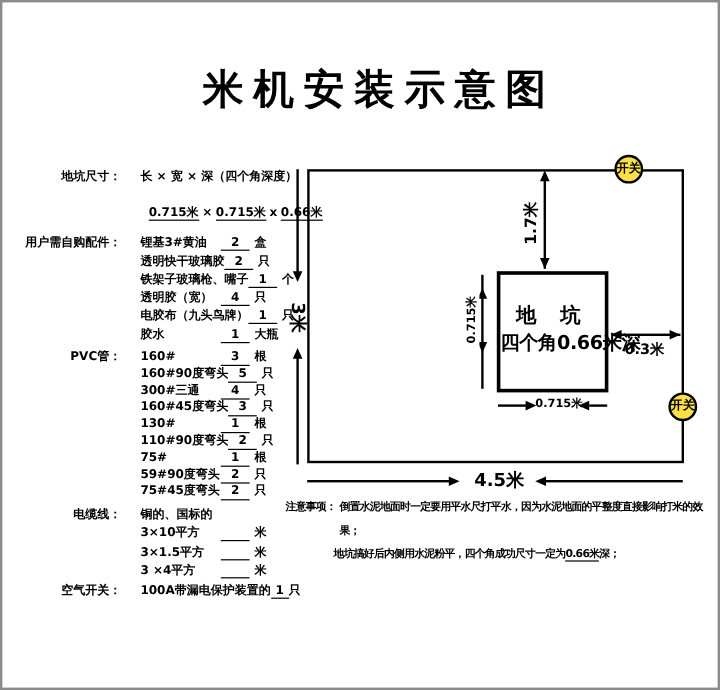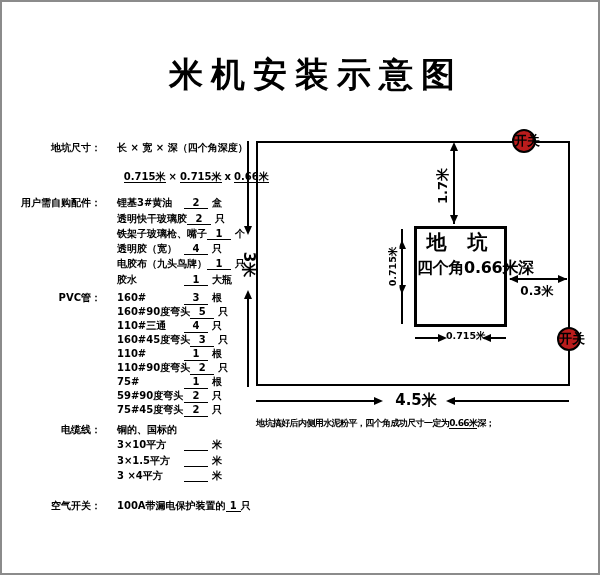--- a/index.html
+++ b/index.html
@@ -27,47 +27,47 @@
   .dims-row .u{border-bottom:1.4px solid #000;}
   .dims-row .sep{padding:0 3px;}
   .sec-parts{}
   .sec-pvc{margin-top:4px;}
   .sec-cable{margin-top:5px;}
   .air-row{display:flex;margin-top:2px;line-height:15px;align-items:baseline;white-space:nowrap;}
   .air-row .qty{flex:0 0 15px;}
   
   .abs{position:absolute;}
   #room{left:254px;top:139px;width:314px;height:245px;border:2px solid #000;box-sizing:border-box;}
-  .switch{width:24px;height:24px;border-radius:50%;border:2px solid #000;background:#b91c1c;
-    box-sizing:border-box;text-align:center;font-size:13px;line-height:20px;z-index:3;white-space:nowrap;}
+  .switch{width:24px;height:24px;border-radius:50%;border:2px solid #000;background:#fde047;
+    box-sizing:border-box;text-align:center;font-size:10px;line-height:20px;z-index:3;white-space:nowrap;}
   #switch-top{left:510px;top:127px;}
   #switch-right{left:555px;top:325px;}
   #pit{left:412px;top:224px;width:93px;height:101px;border:3px solid #000;box-sizing:border-box;
     text-align:center;z-index:2;background:#fff;}
-  .pit-title{font-size:20px;letter-spacing:7px;white-space:pre;}
+  .pit-title{margin-top:22px;font-size:17px;letter-spacing:7px;white-space:pre;}
   .pit-sub{margin-top:2px;font-size:16px;letter-spacing:-0.3px;white-space:nowrap;}
   .vline{position:absolute;width:2px;background:#000;}
   .hline{position:absolute;height:2px;background:#000;}
   .au{position:absolute;width:0;height:0;border-left:4px solid transparent;border-right:4px solid transparent;border-bottom:9px solid #000;}
   .ad{position:absolute;width:0;height:0;border-left:4px solid transparent;border-right:4px solid transparent;border-top:9px solid #000;}
   .al{position:absolute;width:0;height:0;border-top:4px solid transparent;border-bottom:4px solid transparent;border-right:9px solid #000;}
   .ar{position:absolute;width:0;height:0;border-top:4px solid transparent;border-bottom:4px solid transparent;border-left:9px solid #000;}
   .vtext{position:absolute;text-align:center;font-weight:bold;white-space:nowrap;}
   #dim17-text{left:419px;top:175px;width:44px;font-size:13px;transform:rotate(-90deg);}
   #dim715L-text{left:368px;top:258px;width:46px;font-size:9.5px;transform:rotate(-90deg);background:#fff;}
   #dim3-text{left:229px;top:253px;width:34px;font-size:15px;transform:rotate(90deg);}
   #dim715B-text{left:444px;top:328px;width:36px;text-align:center;font-size:9.5px;white-space:nowrap;}
   #dim03-text{left:515px;top:281px;width:40px;text-align:center;font-size:12px;white-space:nowrap;}
   #dim45-text{left:386px;top:389px;width:56px;text-align:center;font-size:15px;white-space:nowrap;}
   
   .notes{position:absolute;left:236px;top:412px;width:362px;font-size:9px;letter-spacing:-0.6px;
     line-height:19.5px;font-weight:bold;}
   .notes .nrow{display:flex;}
   .notes .nlabel{white-space:nowrap;padding-right:3px;}
-  .notes .indent{margin-left:18px;}
+  .notes .indent{margin-left:40px;}
   .notes .nu{border-bottom:1px solid #000;}
 </style>
 </head>
 <body>
 
 <div id="canvas">
 
   <div class="title">米机安装示意图</div>
 
   <div class="panel">
@@ -129,33 +129,33 @@
         <span class="unit">根</span>
       </div>
       <div class="row">
         <span class="lbl"></span>
         <span class="item">160#90度弯头</span>
         <span class="qty">5</span>
         <span class="unit">只</span>
       </div>
       <div class="row">
         <span class="lbl"></span>
-        <span class="item">110#三通</span>
+        <span class="item">300#三通</span>
         <span class="qty">4</span>
         <span class="unit">只</span>
       </div>
       <div class="row">
         <span class="lbl"></span>
         <span class="item">160#45度弯头</span>
         <span class="qty">3</span>
         <span class="unit">只</span>
       </div>
       <div class="row">
         <span class="lbl"></span>
-        <span class="item">110#</span>
+        <span class="item">130#</span>
         <span class="qty">1</span>
         <span class="unit">根</span>
       </div>
       <div class="row">
         <span class="lbl"></span>
         <span class="item">110#90度弯头</span>
         <span class="qty">2</span>
         <span class="unit">只</span>
       </div>
       <div class="row">
@@ -200,21 +200,21 @@
       <div class="row">
         <span class="lbl"></span>
         <span class="item">3 ×4平方</span>
         <span class="qty"></span>
         <span class="unit">米</span>
       </div>
     </div>
 
     <div class="air-row">
       <span class="lbl">空气开关：</span>
-      <span style="padding-left:11px;margin-top:13px;">100A带漏电保护装置的</span>
+      <span style="padding-left:11px;">100A带漏电保护装置的</span>
       <span class="qty">1</span>
       <span>只</span>
     </div>
   </div>
 
   <div id="room" class="abs"></div>
 
   <div id="switch-top" class="abs switch">
     <span>开关</span>
   </div>
@@ -254,18 +254,22 @@
   <div class="au" style="left:242px;top:288px;"></div>
   <div class="vline" style="left:245px;top:296px;height:89px;"></div>
 
   <div class="hline" style="left:254px;top:398px;width:119px;"></div>
   <div class="ar" style="left:372px;top:395px;"></div>
   <div id="dim45-text" class="abs">4.5米</div>
   <div class="al" style="left:444px;top:395px;"></div>
   <div class="hline" style="left:453px;top:398px;width:114px;"></div>
 
   <div class="notes">
+    <div class="nrow">
+      <span class="nlabel">注意事项：</span>
+      <span>倒置水泥地面时一定要用平水尺打平水，因为水泥地面的平整度直接影响打米的效果；</span>
+    </div>
     <div class="indent">
       <span>地坑搞好后内侧用水泥粉平，四个角成功尺寸一定为</span><span class="nu">0.66米</span><span>深；</span>
     </div>
   </div>
 
 </div>
 
 </body></html>

